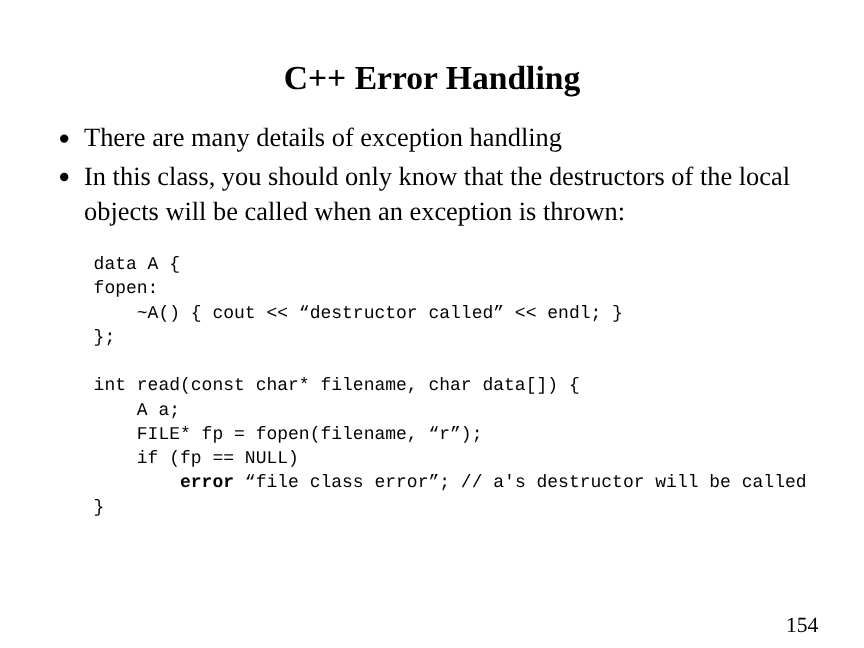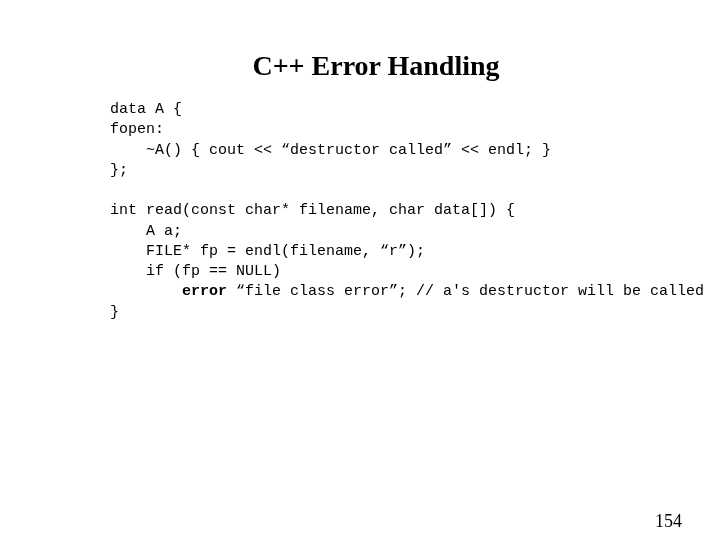--- a/index.html
+++ b/index.html
@@ -11,21 +11,20 @@
     font-family: "Times New Roman", Times, serif;
     color: #000000;
     position: relative;
     box-sizing: border-box;
   }
   .slide {
     padding: 40px 30px 2px 30px;
     box-sizing: border-box;
     height: 100%;
     position: relative;
-    margin-left: 32px;
   }
   h1.title {
     text-align: center;
     font-size: 28px;
     font-weight: bold;
     margin: 10px 0 18px 0;
   }
   ul.bullets {
     list-style-type: disc;
     padding-left: 40px;
@@ -53,28 +52,32 @@
     font-size: 18px;
   }
 </style>
 </head>
 <body>
 
 <div class="slide">
 
   <h1 class="title">C++ Error Handling</h1>
 
+  <ul class="bullets">
+    <li>There are many details of exception handling</li>
+    <li>In this class, you should only know that the destructors of the local objects will be called when an exception is thrown:</li>
+  </ul>
 
   <pre class="code"><span>data A {</span>
 <span>fopen:</span>
 <span>    ~A() { cout &lt;&lt; “destructor called” &lt;&lt; endl; }</span>
 <span>};</span>
 <span></span>
 <span>int read(const char* filename, char data[]) {</span>
 <span>    A a;</span>
-<span>    FILE* fp = endl(filename, “r”);</span>
+<span>    FILE* fp = fopen(filename, “r”);</span>
 <span>    if (fp == NULL)</span>
 <span>        </span><span class="bold">error</span><span> “file class error”; // a's destructor will be called</span>
 <span>}</span></pre>
 
   <div class="page-number">154</div>
 
 </div>
 
 </body></html>

